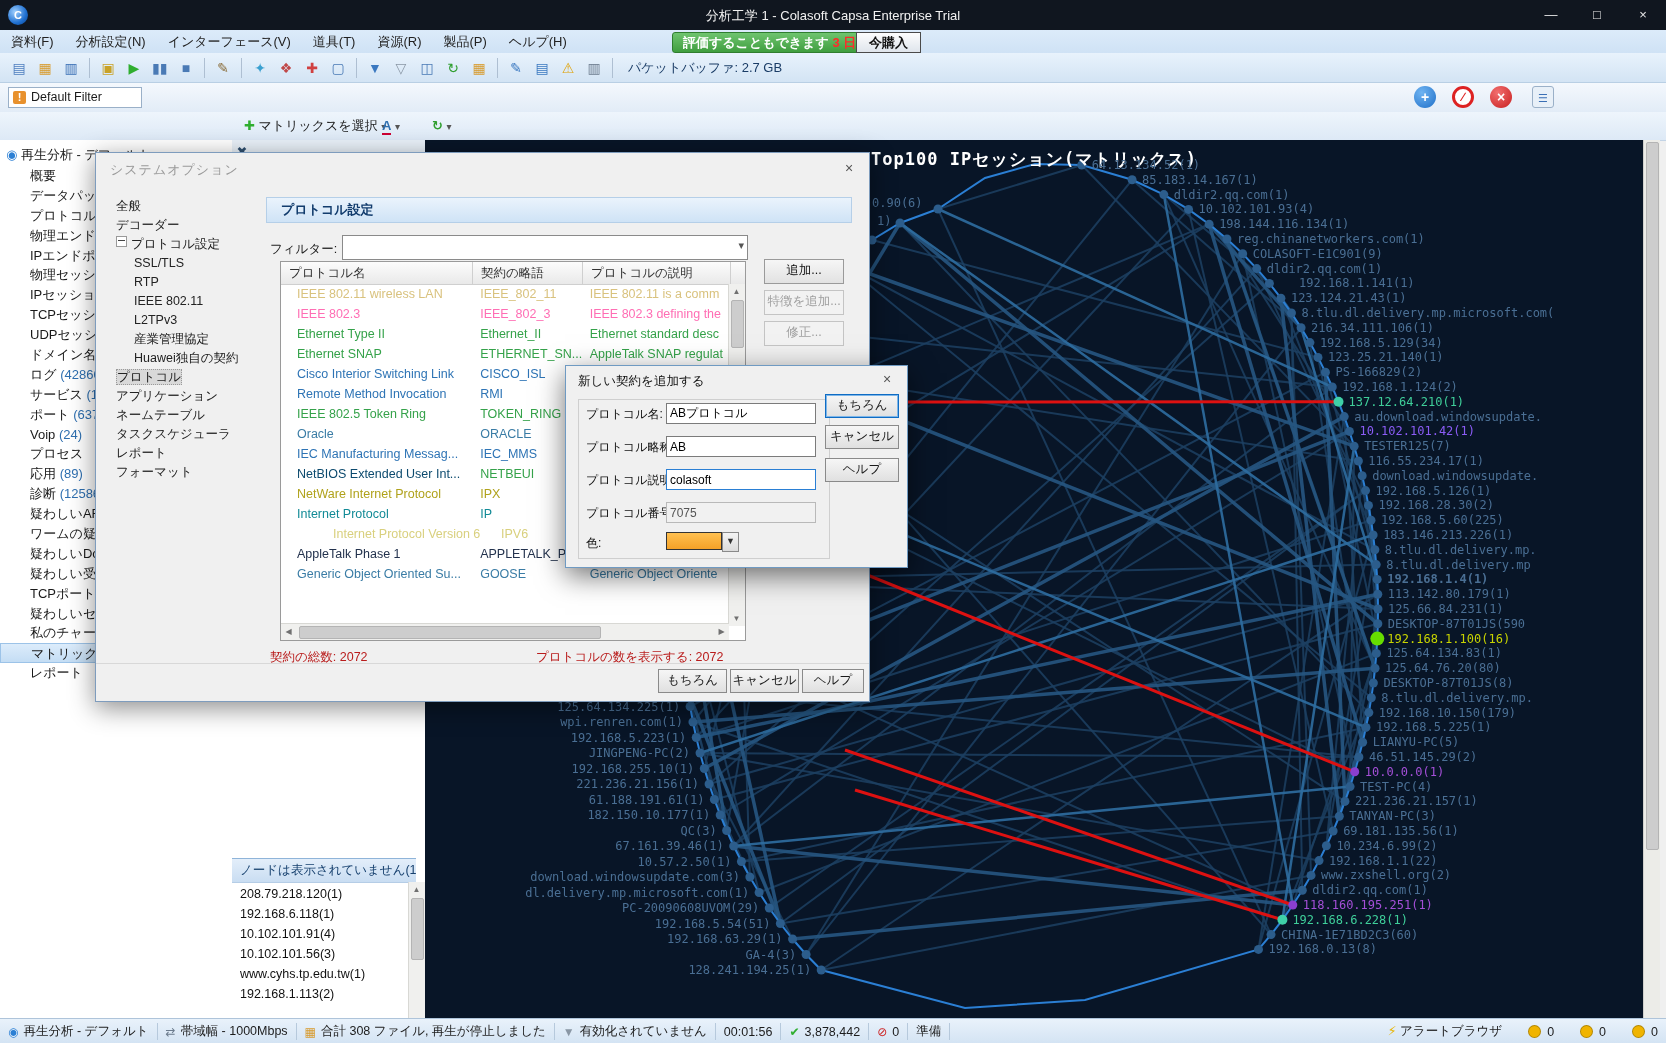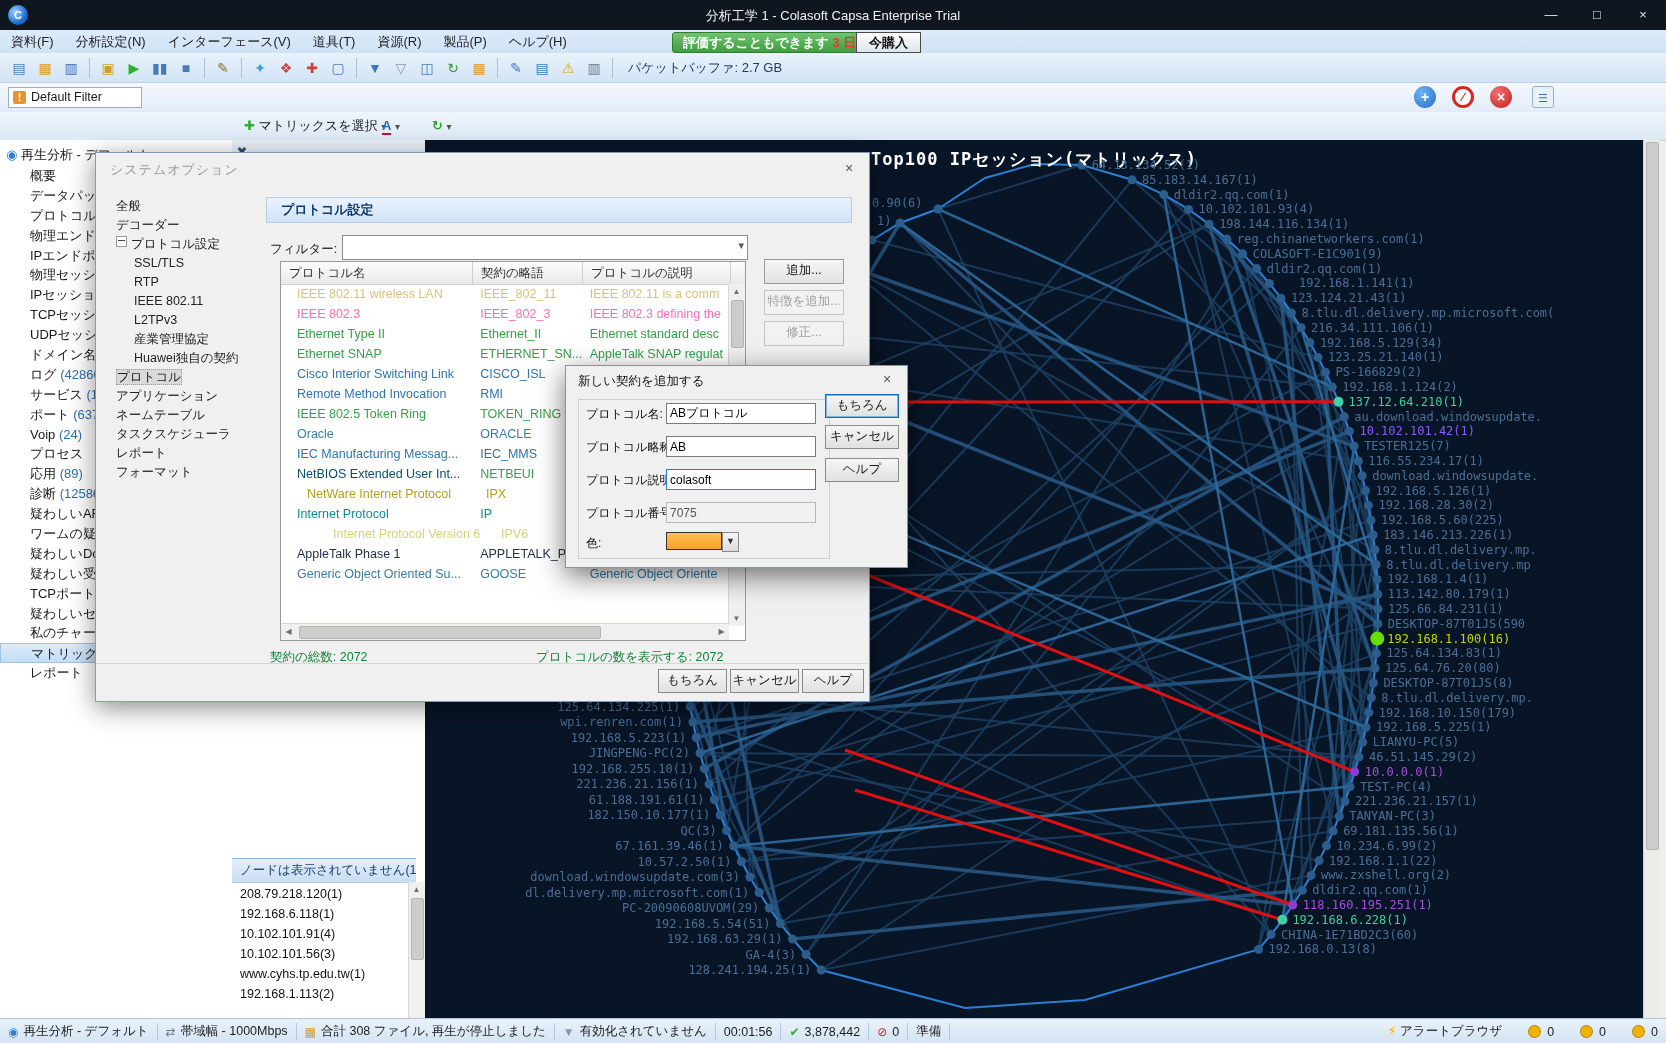--- a/index.html
+++ b/index.html
@@ -91,21 +91,21 @@
   .ptable{position:absolute;left:184px;top:108px;width:466px;height:380px;background:#fff;border:1px solid #9a9a9a;box-sizing:border-box;}
   .thead{position:absolute;left:0;top:0;right:0;height:22px;display:flex;background:linear-gradient(#fcfcfc,#e9e9e9);border-bottom:1px solid #cfcfcf;}
   .thc{border-right:1px solid #cfcfcf;line-height:22px;padding-left:8px;font-size:12.5px;color:#333;box-sizing:border-box;}
   .trow{position:absolute;left:0;right:16px;height:20px;display:flex;}
   .tc{line-height:20px;font-size:12.5px;white-space:nowrap;overflow:hidden;box-sizing:border-box;}
   .sidebtn{position:absolute;left:668px;width:78px;height:23px;background:linear-gradient(#f6f6f6,#e2e2e2);
       border:1px solid #9a9a9a;text-align:center;line-height:21px;font-size:12.5px;color:#111;}
   .sidebtn.dis{color:#a0a0a0;background:#f2f2f2;border-color:#c4c4c4;}
   .dbtn{position:absolute;width:67px;height:22px;background:linear-gradient(#f6f6f6,#e0e0e0);border:1px solid #8a8a8a;
       text-align:center;line-height:20px;font-size:12.5px;}
-  .totals{position:absolute;top:496px;font-size:12.5px;color:#15803d;text-align:center;}
+  .totals{position:absolute;top:496px;font-size:12.5px;color:#b91c1c;text-align:center;}
   
   .dlg2{left:565px;top:365px;width:341px;height:201px;background:#f0f0f0;border:1px solid #6f9ac2;
       box-shadow:0 8px 26px rgba(0,0,0,.55);z-index:60;}
   .dlg2 .t2{position:absolute;left:12px;top:7px;color:#111;font-size:12.5px;}
   .gbox{position:absolute;left:12px;top:33px;width:250px;height:158px;border:1px solid #cfcfcf;}
   .frow{position:absolute;left:0;width:341px;height:22px;}
   .frow .lab{position:absolute;left:20px;top:3px;font-size:12px;color:#111;}
   .fin{position:absolute;left:100px;top:0;width:142px;height:19px;border:1px solid #7b7b7b;background:#fff;
       font-family:"Liberation Sans",sans-serif;font-size:12px;padding:0 3px;}
   .fin.foc{border:1px solid #2a7fd4;}
@@ -468,21 +468,21 @@
         <div class="mlabel" style="left: 934.418px; top: 284.4px; color: #8b5cf6;">10.102.101.42(1)</div>
         <div class="mlabel" style="left: 939.127px; top: 299.2px; color: rgb(74, 111, 148);">TESTER125(7)</div>
         <div class="mlabel" style="left: 943.37px; top: 314px; color: rgb(74, 111, 148);">116.55.234.17(1)</div>
         <div class="mlabel" style="left: 947.165px; top: 328.8px; color: rgb(74, 111, 148);">download.windowsupdate.</div>
         <div class="mlabel" style="left: 950.527px; top: 343.6px; color: rgb(74, 111, 148);">192.168.5.126(1)</div>
         <div class="mlabel" style="left: 953.468px; top: 358.4px; color: rgb(74, 111, 148);">192.168.28.30(2)</div>
         <div class="mlabel" style="left: 956.001px; top: 373.2px; color: rgb(74, 111, 148);">192.168.5.60(225)</div>
         <div class="mlabel" style="left: 958.133px; top: 388px; color: rgb(74, 111, 148);">183.146.213.226(1)</div>
         <div class="mlabel" style="left: 959.872px; top: 402.8px; color: rgb(74, 111, 148);">8.tlu.dl.delivery.mp.</div>
         <div class="mlabel" style="left: 961.224px; top: 417.6px; color: rgb(74, 111, 148);">8.tlu.dl.delivery.mp</div>
-        <div class="mlabel" style="left: 962.194px; top: 432.4px; color: rgb(74, 111, 148);">192.168.1.4(1)</div>
+        <div class="mlabel" style="left: 962.194px; top: 432.4px; color: rgb(74, 111, 148); font-weight: bold;">192.168.1.4(1)</div>
         <div class="mlabel" style="left: 962.785px; top: 447.2px; color: rgb(74, 111, 148);">113.142.80.179(1)</div>
         <div class="mlabel" style="left: 962.999px; top: 462px; color: rgb(74, 111, 148);">125.66.84.231(1)</div>
         <div class="mlabel" style="left: 962.836px; top: 476.8px; color: rgb(74, 111, 148);">DESKTOP-87T01JS(590</div>
         <div class="mlabel" style="left: 962.296px; top: 491.6px; color: rgb(200, 212, 0);">192.168.1.100(16)</div>
         <div class="mlabel" style="left: 961.378px; top: 506.4px; color: rgb(74, 111, 148);">125.64.134.83(1)</div>
         <div class="mlabel" style="left: 960.077px; top: 521.2px; color: rgb(74, 111, 148);">125.64.76.20(80)</div>
         <div class="mlabel" style="left: 958.39px; top: 536px; color: rgb(74, 111, 148);">DESKTOP-87T01JS(8)</div>
         <div class="mlabel" style="left: 956.312px; top: 550.8px; color: rgb(74, 111, 148);">8.tlu.dl.delivery.mp.</div>
         <div class="mlabel" style="left: 953.834px; top: 565.6px; color: rgb(74, 111, 148);">192.168.10.150(179)</div>
         <div class="mlabel" style="left: 950.948px; top: 580.4px; color: rgb(74, 111, 148);">192.168.5.225(1)</div>
@@ -606,21 +606,21 @@
           <div class="trow" style="top: 182px;">
             <span class="tc" style="width: 192px; padding-left: 16px; color: rgb(46, 116, 181);">IEC Manufacturing Messag...</span>
             <span class="tc" style="width: 110px; padding-left: 8px; color: rgb(46, 116, 181);">IEC_MMS</span>
             <span class="tc" style="width: 148px; padding-left: 8px; color: rgb(46, 116, 181);"></span>
           </div>
           <div class="trow" style="top: 202px;">
             <span class="tc" style="width: 192px; padding-left: 16px; color: #0c4a6e;">NetBIOS Extended User Int...</span>
             <span class="tc" style="width: 110px; padding-left: 8px; color: rgb(53, 162, 74);">NETBEUI</span>
             <span class="tc" style="width: 148px; padding-left: 8px; color: rgb(53, 162, 74);"></span>
           </div>
-          <div class="trow" style="top: 222px; padding-left: 10px;">
+          <div class="trow" style="top: 222px;">
             <span class="tc" style="width: 192px; padding-left: 16px; color: rgb(176, 162, 28);">NetWare Internet Protocol</span>
             <span class="tc" style="width: 110px; padding-left: 8px; color: rgb(176, 162, 28);">IPX</span>
             <span class="tc" style="width: 148px; padding-left: 8px; color: rgb(176, 162, 28);"></span>
           </div>
           <div class="trow" style="top: 242px;">
             <span class="tc" style="width: 192px; padding-left: 16px; color: rgb(17, 138, 150);">Internet Protocol</span>
             <span class="tc" style="width: 110px; padding-left: 8px; color: rgb(17, 138, 150);">IP</span>
             <span class="tc" style="width: 148px; padding-left: 8px; color: rgb(17, 138, 150);"></span>
           </div>
           <div class="trow" style="top: 262px;">

